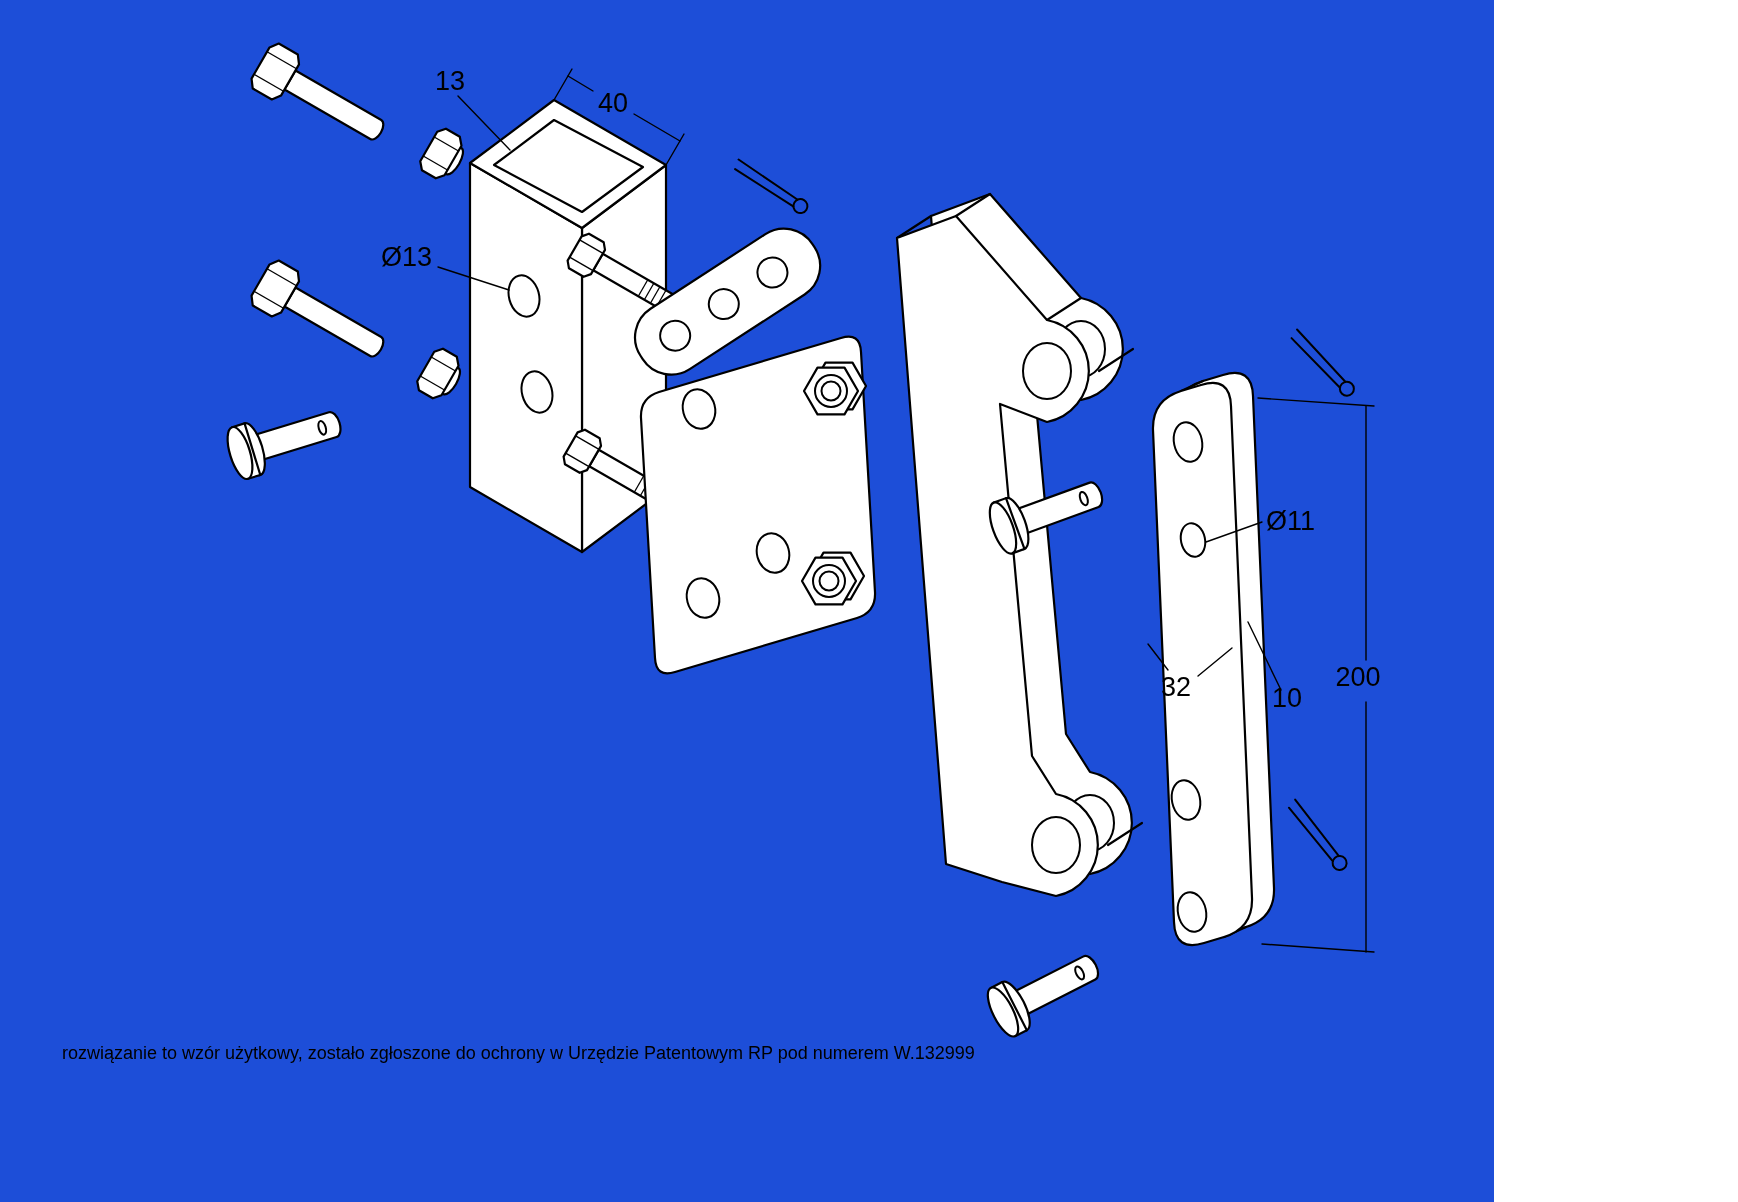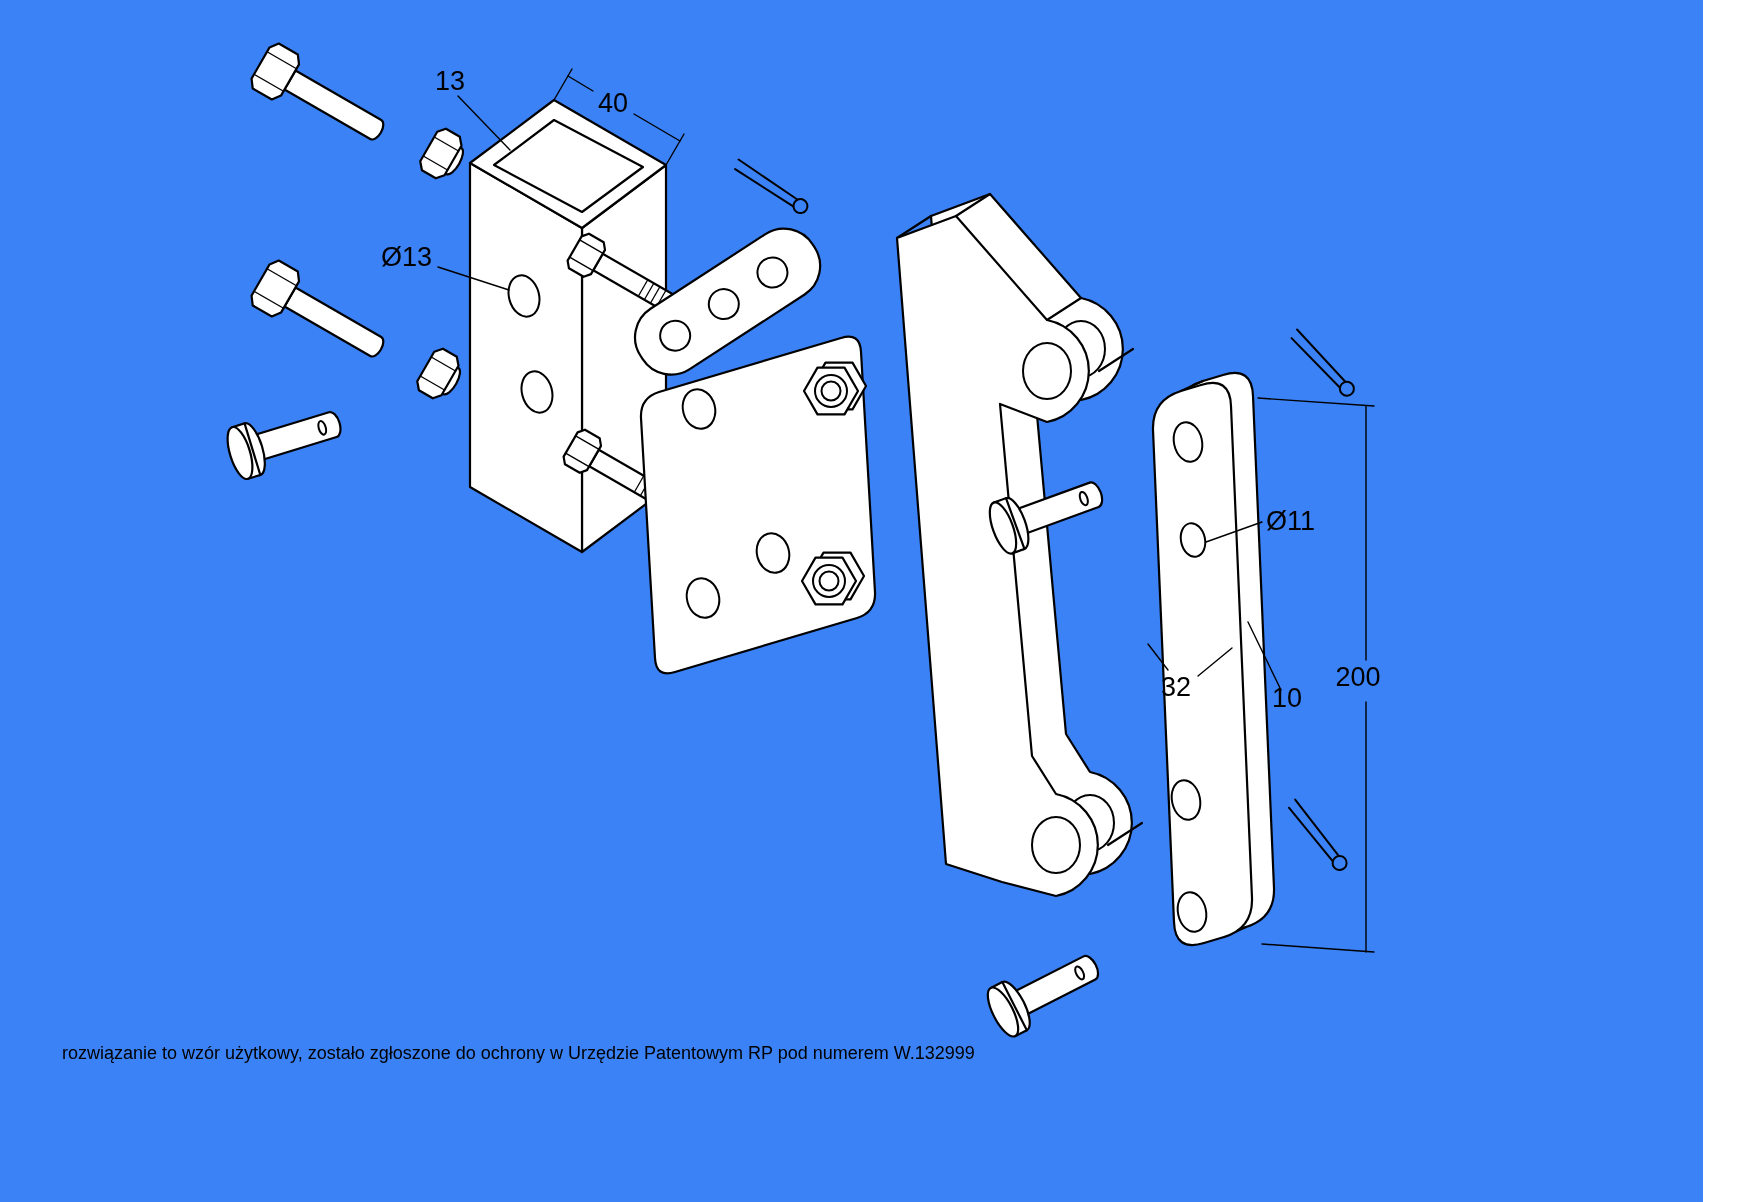--- a/index.html
+++ b/index.html
@@ -1,16 +1,16 @@
 <!DOCTYPE html>
 <html><head>
 <meta charset="utf-8">
 <style>
   html,body{margin:0;padding:0;background:#ffffff;}
-  .stage{position:relative;width:1703px;height:1202px;background:#3b82f6;overflow:hidden;}
+  .stage{position:relative;width:1494px;height:1202px;background:#1d4ed8;overflow:hidden;}
   svg{display:block;}
   .part{fill:#ffffff;stroke:#000000;stroke-width:2.2;stroke-linejoin:round;stroke-linecap:round;}
   .hole{fill:#ffffff;stroke:#000000;stroke-width:2;}
   .thin{fill:none;stroke:#000000;stroke-width:1.3;}
   .mid{fill:none;stroke:#000000;stroke-width:2;stroke-linecap:round;}
   .dim{fill:none;stroke:#000000;stroke-width:1.4;stroke-linecap:round;}
   text.label{font:27px "Liberation Sans", sans-serif;fill:#000000;}
   text.footer{font:18px "Liberation Sans", sans-serif;fill:#000000;}
 </style>
 </head>

